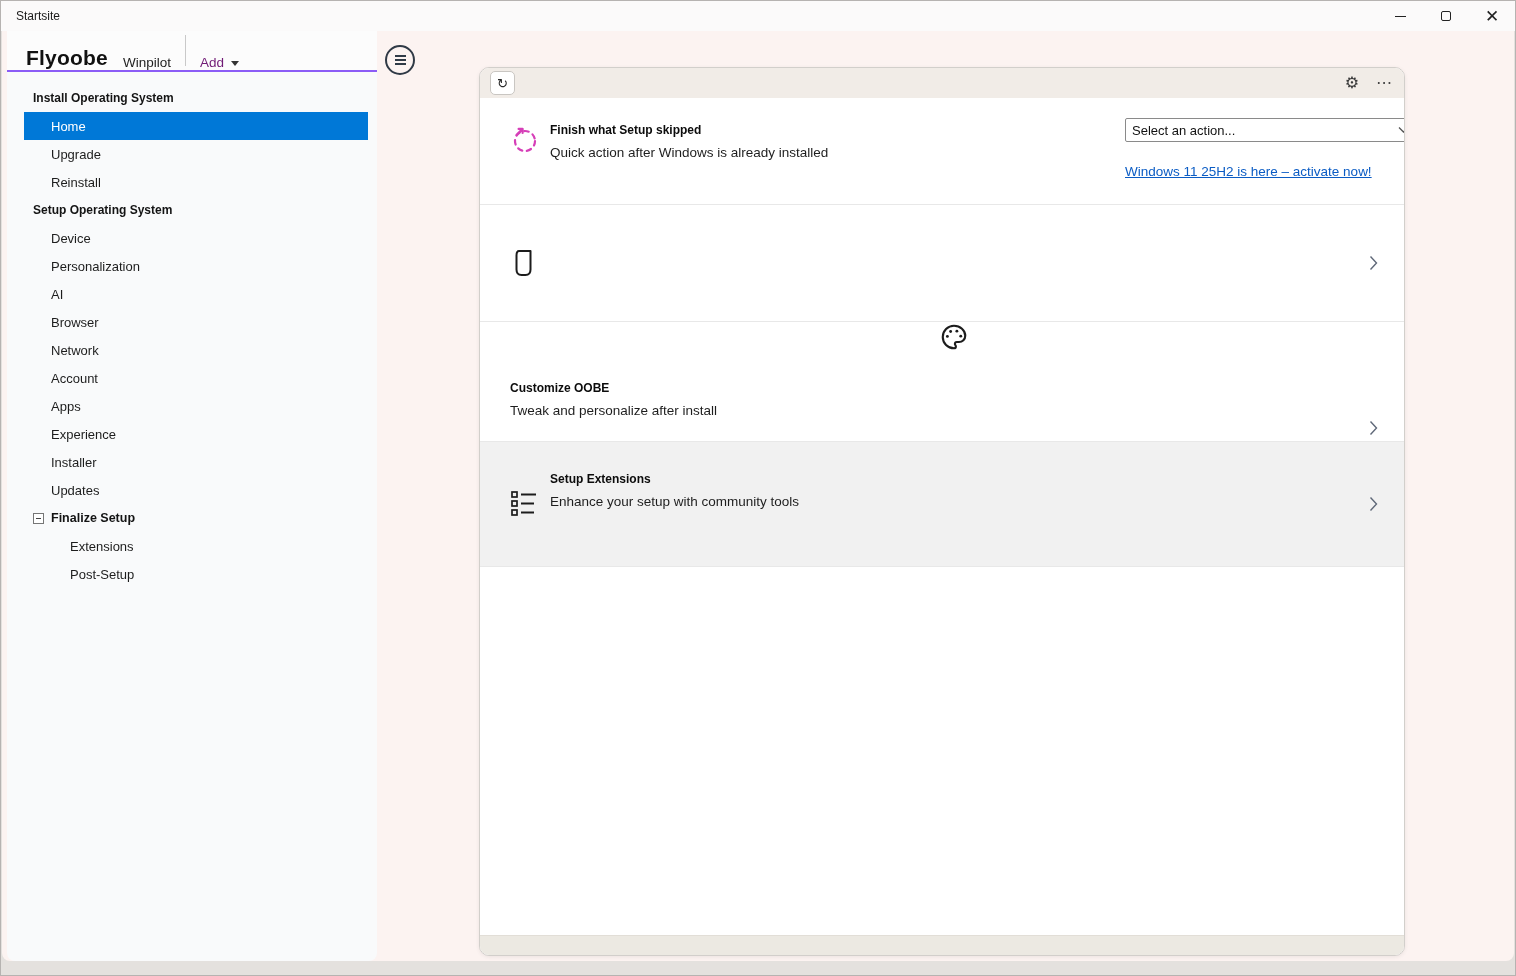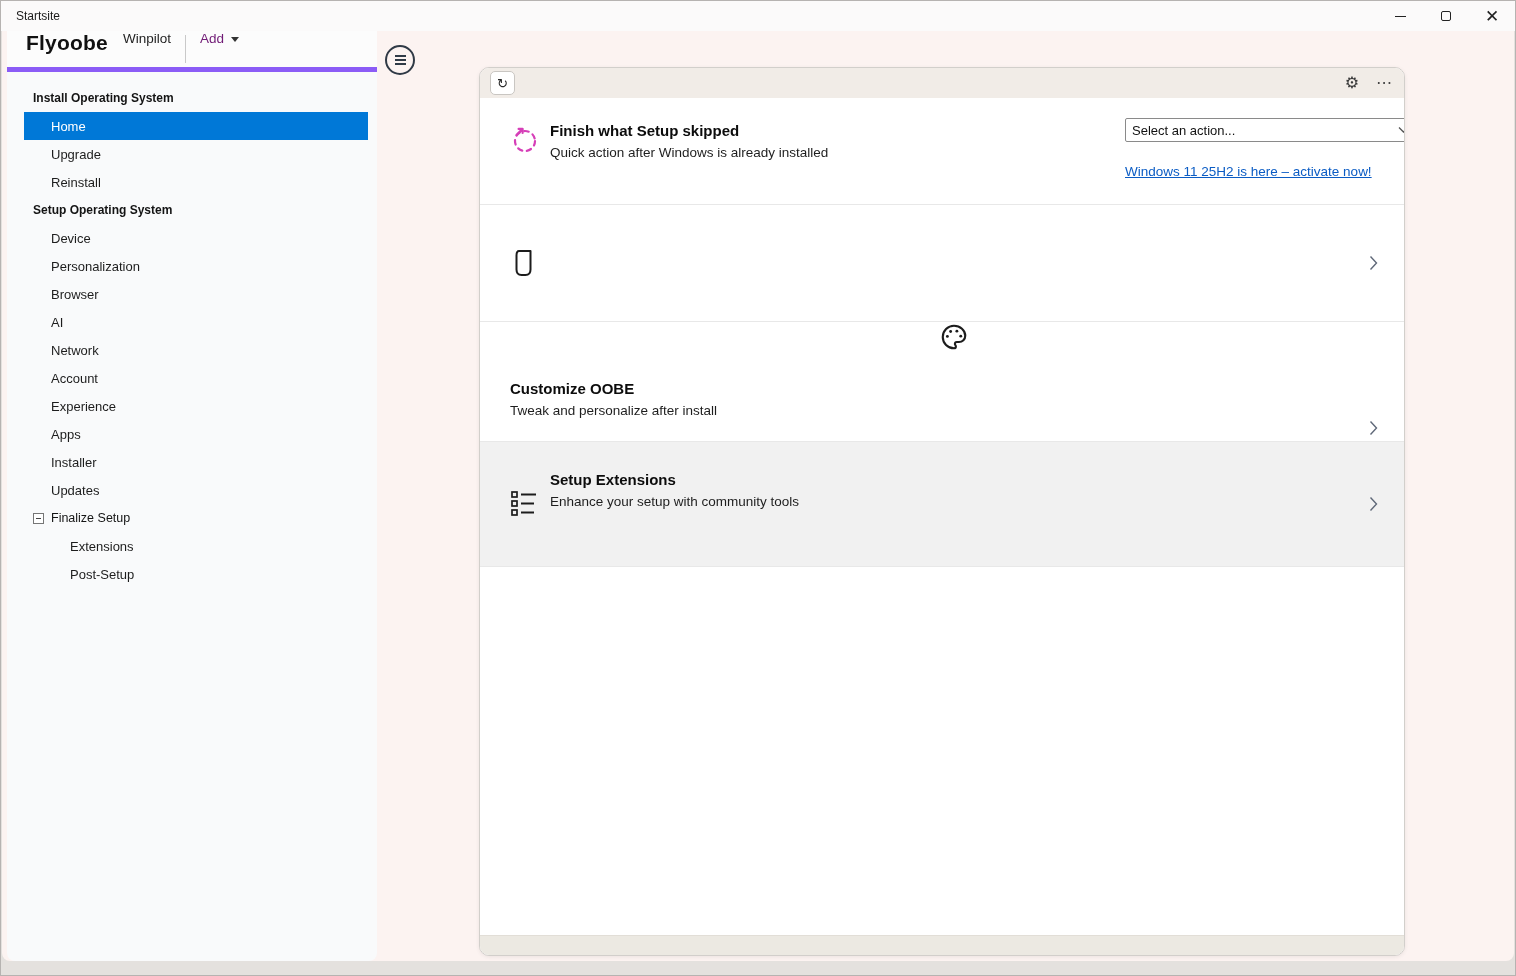--- a/index.html
+++ b/index.html
@@ -22,38 +22,38 @@
   .max-glyph { width:10px; height:10px; border:1px solid #222; border-radius:2px; }
   .close-glyph { font-size:17px; font-weight:300; color:#222; line-height:1; }
 
   
   .content { position:absolute; top:30px; left:1px; right:1px; bottom:14px;
              background:#fcf3f1; border-radius:0 0 8px 8px; overflow:hidden; }
 
   
   .sidebar { position:absolute; left:5px; top:0; bottom:0; width:370px;
              background:#f9fafb; border-radius:0 0 8px 8px; }
-  .sidebar-header { height:41px; display:flex; align-items:flex-start; padding-left:19px;
-                    border-bottom:5px solid #8b5cf6; background:#fcfcfc; }
+  .sidebar-header { height:41px; display:flex; align-items:flex-end; padding-left:19px;
+                    border-bottom:2px solid #8b5cf6; background:#fcfcfc; }
   .brand { font-size:21px; font-weight:700; color:#111; letter-spacing:.2px; }
   .winpilot { font-size:13.5px; color:#1e1e1e; margin-left:15px; }
   .header-divider { width:1px; align-self:stretch; margin:4px 0 4px 14px; background:#c9c9c9; }
   .add-btn { font-size:13.5px; color:#701a75; margin-left:14px; display:flex; align-items:center; }
   .caret-down { width:0; height:0; border-left:4px solid transparent; border-right:4px solid transparent;
                 border-top:5px solid #333; margin-left:7px; margin-top:2px; }
 
   .nav { padding-top:12px; }
   .nav-section { height:28px; display:flex; align-items:center; padding-left:26px;
                  font-size:12px; font-weight:700; color:#141414; }
   .nav-item { height:28px; display:flex; align-items:center; padding-left:44px;
               font-size:13px; color:#1d1d1d; }
   .nav-item.selected { background:#0078d7; color:#ffffff; margin-left:17px; margin-right:9px;
                        padding-left:27px; }
   .nav-group { height:28px; display:flex; align-items:center; padding-left:26px; gap:7px;
-               font-size:12.5px; font-weight:400; color:#141414; }
+               font-size:12.5px; font-weight:700; color:#141414; }
   .expander { width:11px; height:11px; border:1px solid #767676; background:#fff;
               position:relative; flex:0 0 auto; }
   .expander::after { content:""; position:absolute; left:2px; right:2px; top:4px; height:1px; background:#444; }
   .nav-sub { padding-left:63px; }
 
   
   .menu-fab { position:absolute; left:383px; top:14px; width:30px; height:30px;
               border:2px solid #303a46; border-radius:50%;
               display:flex; flex-direction:column; align-items:center; justify-content:center; gap:2.4px;
               background:transparent; }
@@ -82,21 +82,21 @@
   .filler { flex:1 1 auto; }
 
   .icon-box { width:40px; flex:0 0 auto; display:flex; justify-content:center; }
   .row-1 .icon-box { align-self:flex-start; margin-top:24px; }
   .row-2 .icon-box, .row-3 .icon-box, .row-4 .icon-box { align-self:center; }
   .text-block { display:flex; flex-direction:column; gap:4px; margin-left:6px; }
   .row-1 .text-block { padding-top:23px; }
   .row-2 .text-block { padding-top:17px; }
   .row-3 .text-block { padding-top:27px; }
   .row-4 .text-block { padding-top:28px; }
-  .row-title { font-size:15px; font-weight:700; color:#0c0c0c; line-height:19px; }
+  .row-title { font-size:12px; font-weight:700; color:#0c0c0c; line-height:19px; }
   .row-sub { font-size:13.5px; color:#1e1e1e; line-height:18px; }
 
   .action-col { margin-left:auto; width:258px; padding-top:20px; margin-right:21px;
                 display:flex; flex-direction:column; gap:22px; }
   .select-wrap { position:relative; width:292px; }
   select.action-select { width:100%; height:24px; border:1px solid #8a8a8a; border-radius:2px;
                          background:#fff; font-family:"Liberation Sans", sans-serif; font-size:13px;
                          color:#111; padding:0 24px 0 6px;
                          -webkit-appearance:none; appearance:none; }
   .select-chevron { position:absolute; right:8px; top:8px; pointer-events:none; }
@@ -140,26 +140,26 @@
       </div>
 
       <div class="nav">
         <div class="nav-section">Install Operating System</div>
         <div class="nav-item selected">Home</div>
         <div class="nav-item">Upgrade</div>
         <div class="nav-item">Reinstall</div>
         <div class="nav-section">Setup Operating System</div>
         <div class="nav-item">Device</div>
         <div class="nav-item">Personalization</div>
+        <div class="nav-item">AI</div>
         <div class="nav-item">Browser</div>
-        <div class="nav-item">AI</div>
         <div class="nav-item">Network</div>
         <div class="nav-item">Account</div>
+        <div class="nav-item">Apps</div>
         <div class="nav-item">Experience</div>
-        <div class="nav-item">Apps</div>
         <div class="nav-item">Installer</div>
         <div class="nav-item">Updates</div>
         <div class="nav-group">
           <span class="expander"></span>
           <span>Finalize Setup</span>
         </div>
         <div class="nav-item nav-sub">Extensions</div>
         <div class="nav-item nav-sub">Post-Setup</div>
       </div>
     </div>

